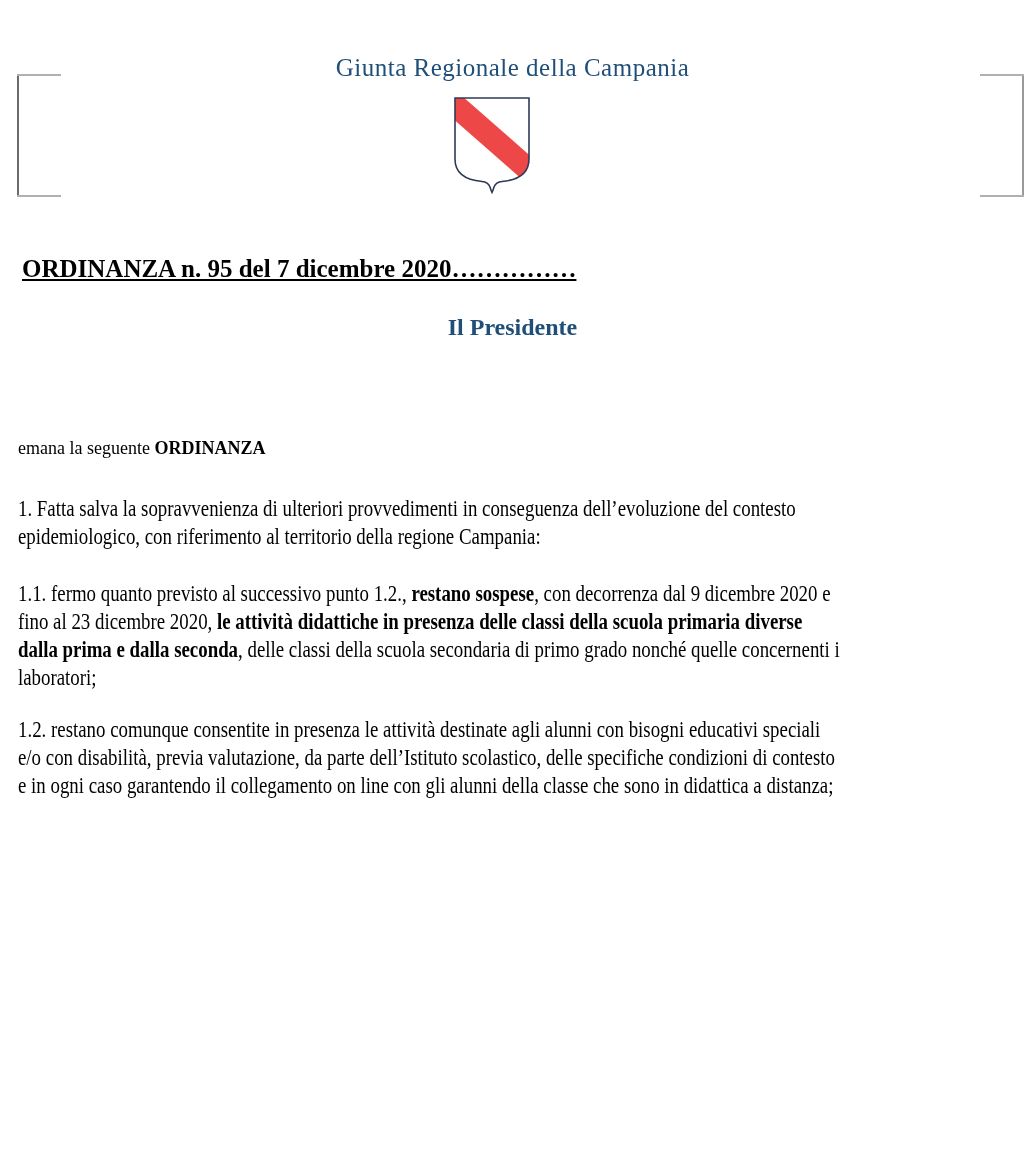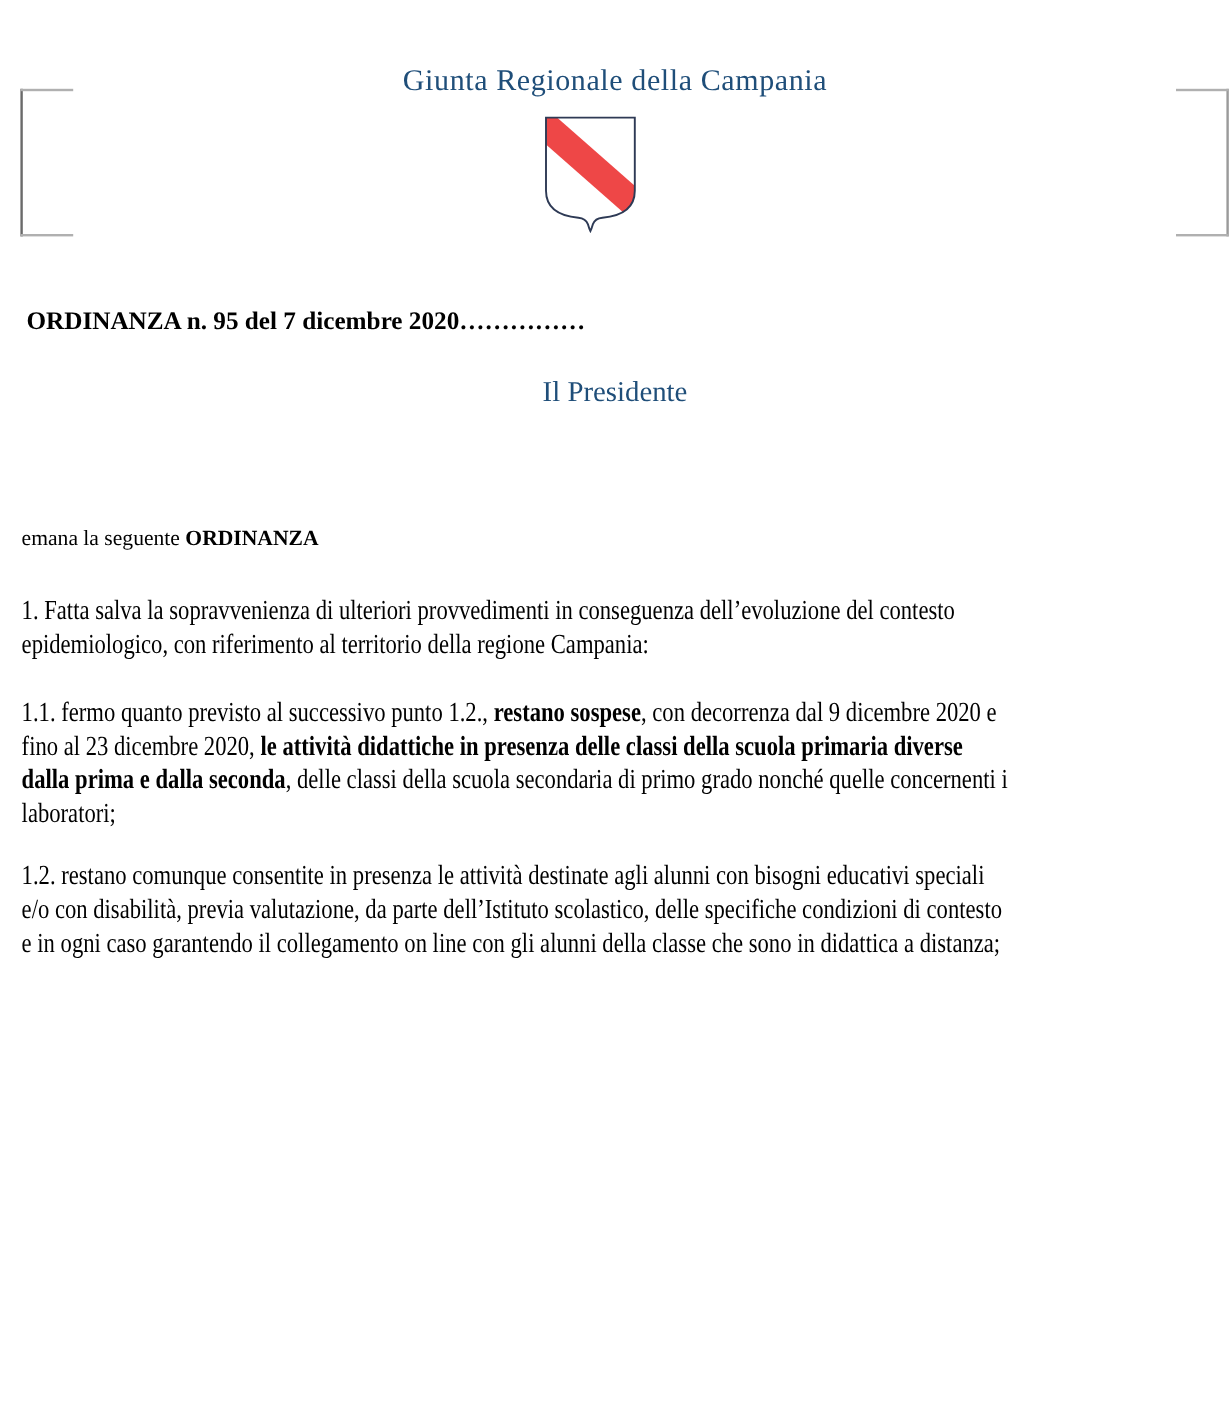--- a/index.html
+++ b/index.html
@@ -35,32 +35,34 @@
   .bracket .h.top { top: 0; }
   .bracket .h.bot { bottom: 0; }
 
   
   .emblem { position: absolute; left: 452px; top: 95px; width: 80px; height: 101px; }
 
   
   .ord-title {
     position: absolute;
     left: 22px; top: 255px;
-    font-size: 21px;
+    font-size: 25px;
     font-weight: bold;
     white-space: nowrap;
+    text-decoration: underline;
   }
 
   
   .issuer {
     position: absolute;
     top: 314px; left: 0; right: 0;
     text-align: center;
     font-size: 24px;
     color: #1f4e79;
+    font-weight: bold;
   }
 
   
   .enactment {
     position: absolute;
     left: 18px; top: 438px;
     font-size: 18px;
     white-space: nowrap;
   }
 

